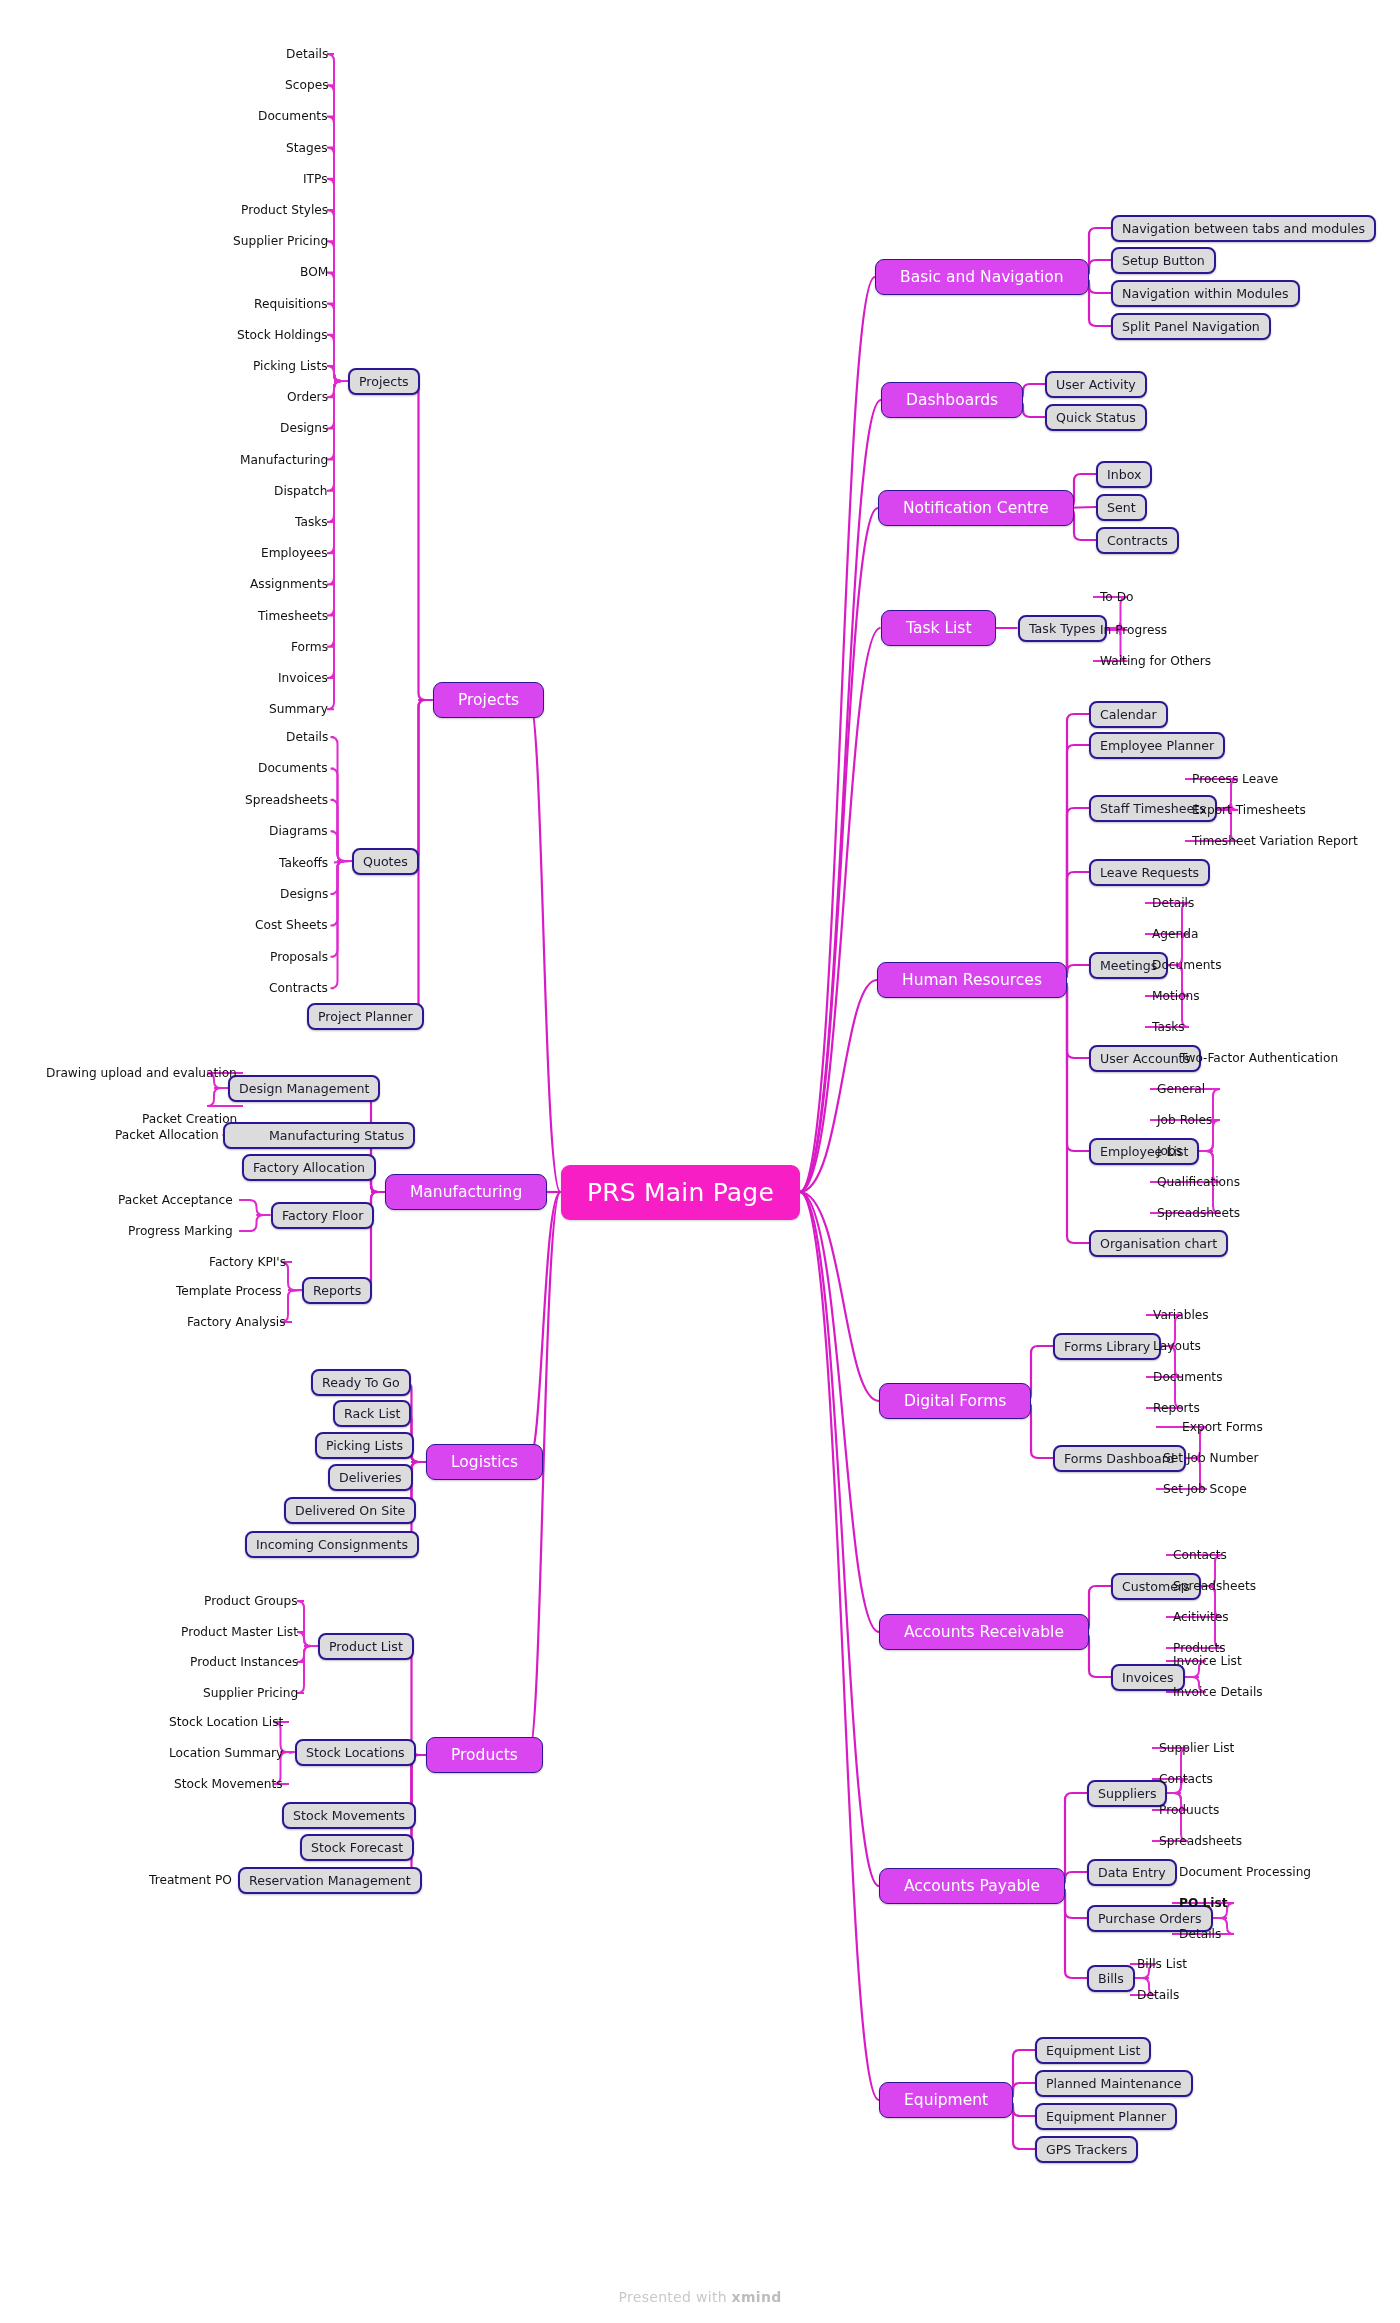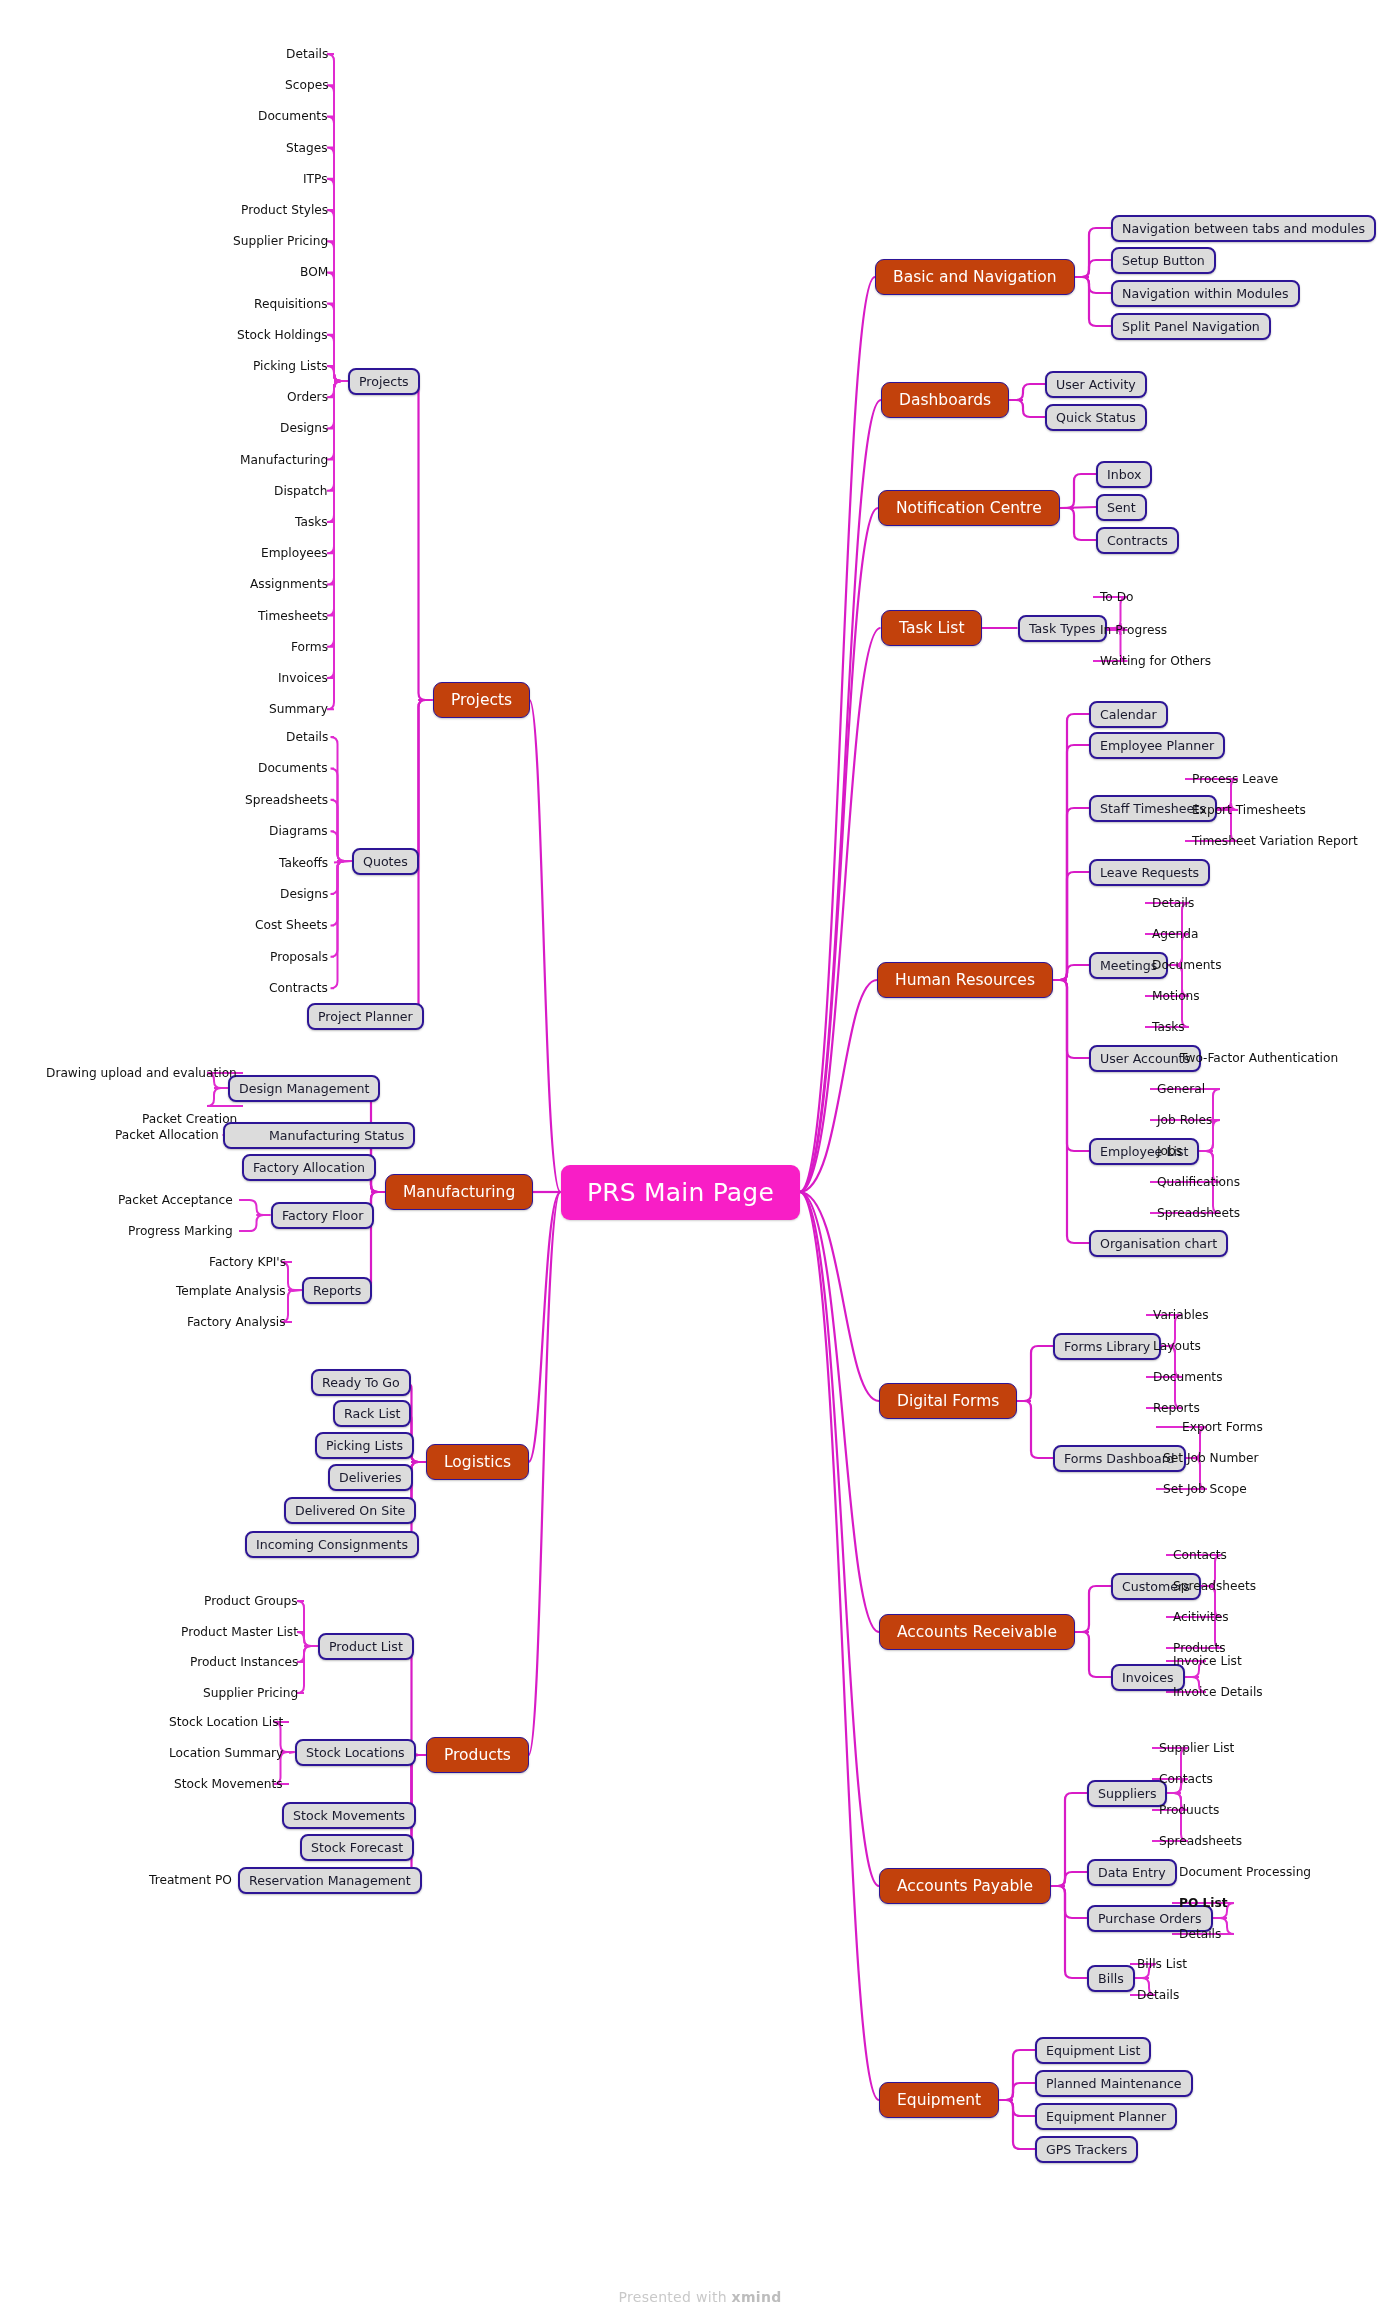--- a/index.html
+++ b/index.html
@@ -12,22 +12,22 @@
   .lnk-thin{fill:none;stroke:#e02ad0;stroke-width:2;}
 
   
   .node{position:absolute;box-sizing:border-box;white-space:nowrap;}
   .root{
     background:#f81ec6;color:#ffffff;border-radius:9px;
     font-size:25px;padding:13px 26px;letter-spacing:.2px;
     box-shadow:0 1px 2px rgba(0,0,0,.18);
   }
   .lvl1{
-    background:#c2410c;color:#ffffff;border:1.6px solid #2d1596;border-radius:9px;
-    font-size:15.5px;padding:8px 17px;text-align:center;
+    background:#d946ef;color:#ffffff;border:1.6px solid #2d1596;border-radius:9px;
+    font-size:15.5px;padding:8px 24px;text-align:center;
     box-shadow:0 1px 2px rgba(0,0,0,.22);
   }
   .lvl2{
     background:#dcdcdc;color:#1a1a2e;border:2px solid #2d1596;border-radius:8px;
     font-size:12.6px;padding:4px 9px;text-align:center;
     box-shadow:0 1px 2px rgba(0,0,0,.25);
   }
   .lvl3{
     color:#111111;font-size:12.2px;background:transparent;border:0;padding:0;
   }
@@ -235,21 +235,21 @@
     <div class="node lvl3 leaf-l" style="left: 46px; top: 1066px;">Drawing upload and evaluation</div>
     <div class="node lvl3 leaf-l" style="left: 142px; top: 1112px;">Packet Creation</div>
     <div class="node lvl2" style="left: 223px; top: 1122px; padding-left: 44px;">Manufacturing Status</div>
     <div class="node lvl3 leaf-l" style="left: 115px; top: 1128px;">Packet Allocation</div>
     <div class="node lvl2" style="left: 242px; top: 1154px;">Factory Allocation</div>
     <div class="node lvl2" style="left: 271px; top: 1202px;">Factory Floor</div>
     <div class="node lvl3 leaf-l" style="left: 118px; top: 1193px;">Packet Acceptance</div>
     <div class="node lvl3 leaf-l" style="left: 128px; top: 1224px;">Progress Marking</div>
     <div class="node lvl2" style="left: 302px; top: 1277px;">Reports</div>
     <div class="node lvl3 leaf-l" style="left: 209px; top: 1255px;">Factory KPI's</div>
-    <div class="node lvl3 leaf-l" style="left: 176px; top: 1284px;">Template Analysis</div>
+    <div class="node lvl3 leaf-l" style="left: 176px; top: 1284px;">Template Process</div>
     <div class="node lvl3 leaf-l" style="left: 187px; top: 1315px;">Factory Analysis</div>
     <div class="node lvl1" style="left: 426px; top: 1444px;">Logistics</div>
     <div class="node lvl2" style="left: 311px; top: 1369px;">Ready To Go</div>
     <div class="node lvl2" style="left: 333px; top: 1400px;">Rack List</div>
     <div class="node lvl2" style="left: 315px; top: 1432px;">Picking Lists</div>
     <div class="node lvl2" style="left: 328px; top: 1464px;">Deliveries</div>
     <div class="node lvl2" style="left: 284px; top: 1497px;">Delivered On Site</div>
     <div class="node lvl2" style="left: 245px; top: 1531px;">Incoming Consignments</div>
     <div class="node lvl1" style="left: 426px; top: 1737px;">Products</div>
     <div class="node lvl2" style="left: 318px; top: 1633px;">Product List</div>

